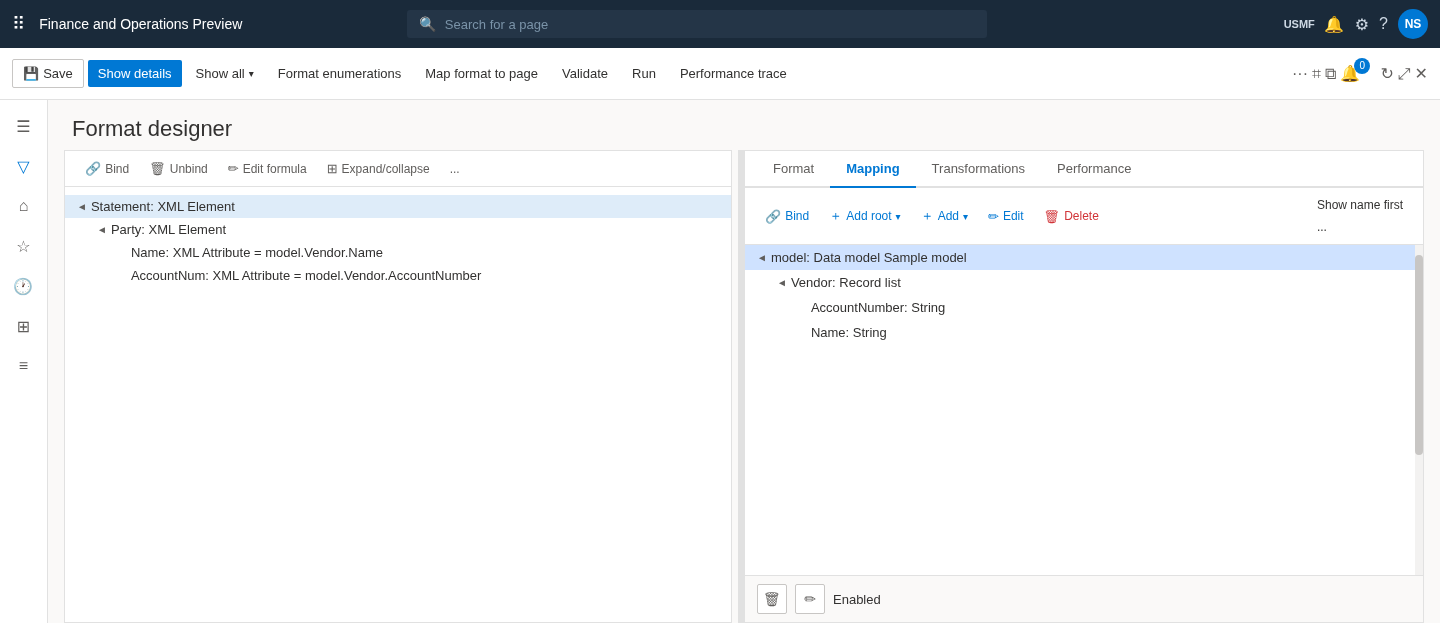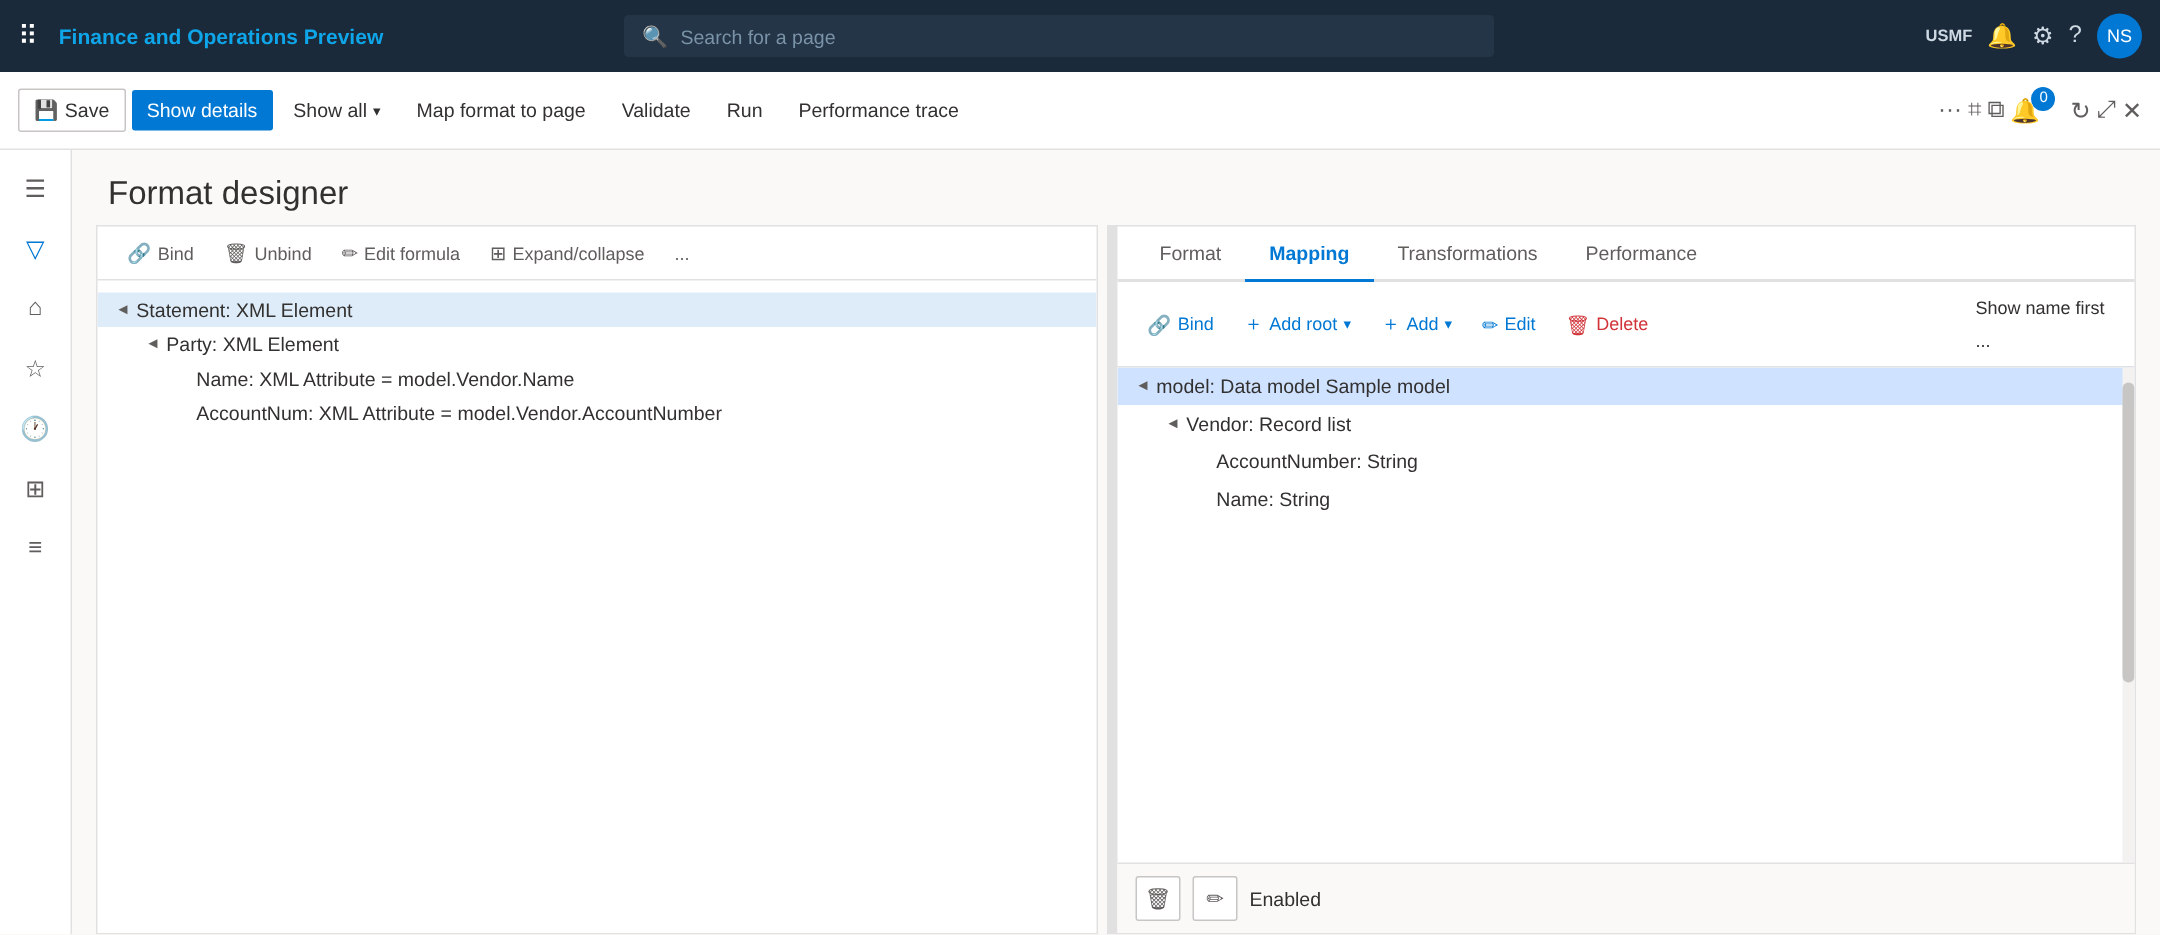--- a/index.html
+++ b/index.html
@@ -9,21 +9,21 @@
     .top-nav {
       background: #1a2a3a;
       height: 48px;
       display: flex;
       align-items: center;
       padding: 0 12px;
       gap: 10px;
       color: white;
     }
     .top-nav .app-grid { font-size: 18px; cursor: pointer; margin-right: 4px; }
-    .top-nav .app-title { color: #0ea5e9; font-size: 14px; font-weight: 700; margin-right: 12px; white-space: nowrap; }
+    .top-nav .app-title { color: #ffffff; font-size: 14px; font-weight: 400; margin-right: 12px; white-space: nowrap; }
     .search-box {
       display: flex;
       align-items: center;
       background: #243547;
       border-radius: 3px;
       padding: 6px 12px;
       gap: 8px;
       flex: 1;
       max-width: 580px;
       margin: 0 auto;
@@ -44,21 +44,21 @@
       margin-left: auto;
     }
     .nav-right .region-label { color: #cdd8e3; font-size: 11px; font-weight: 600; }
     .nav-icon { color: #cdd8e3; font-size: 16px; cursor: pointer; }
     .avatar {
       width: 30px; height: 30px;
       border-radius: 50%;
       background: #0078d4;
       color: white;
       font-size: 12px;
-      font-weight: 400;
+      font-weight: 700;
       display: flex; align-items: center; justify-content: center;
       cursor: pointer;
     }
 
     
     .toolbar {
       background: #fff;
       height: 52px;
       display: flex;
       align-items: center;
@@ -363,20 +363,23 @@
     <span>Save</span>
   </button>
   <button class="toolbar-btn primary">
     <span>Show details</span>
   </button>
   <button class="toolbar-btn">
     <span>Show all</span>
     <span style="font-size:10px;">▾</span>
   </button>
   <button class="toolbar-btn">
+    <span>Format enumerations</span>
+  </button>
+  <button class="toolbar-btn">
     <span>Map format to page</span>
   </button>
   <button class="toolbar-btn">
     <span>Validate</span>
   </button>
   <button class="toolbar-btn">
     <span>Run</span>
   </button>
   <button class="toolbar-btn">
     <span>Performance trace</span>

